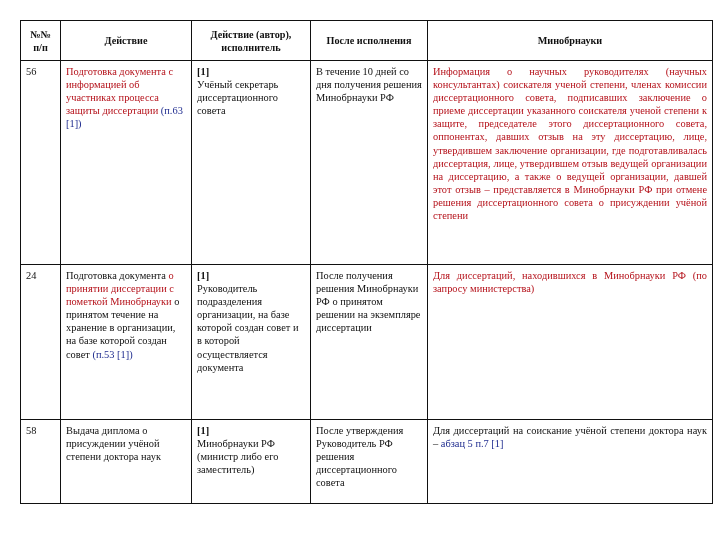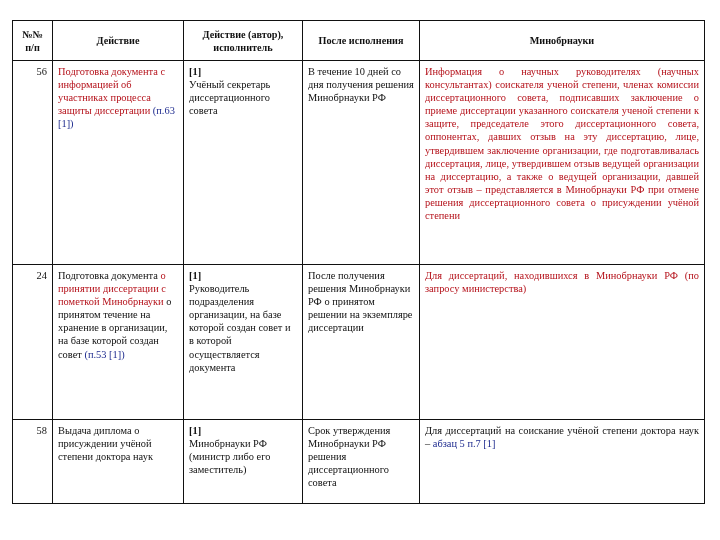--- a/index.html
+++ b/index.html
@@ -1,26 +1,26 @@
 <!DOCTYPE html>
 <html><head>
 <meta charset="utf-8">
 <style>
   html, body { margin: 0; padding: 0; background: #ffffff; }
   body { width: 720px; height: 540px; position: relative; overflow: hidden;
          font-family: "Liberation Serif", "DejaVu Serif", serif; color: #111; }
-  table.doc { position: absolute; left: 12px; top: 20px; width: 692px;
+  table.doc { position: absolute; left: 20px; top: 20px; width: 692px;
               border-collapse: collapse; table-layout: fixed; }
   table.doc th, table.doc td { border: 1.3px solid #111; vertical-align: top;
               font-size: 10.4px; line-height: 13.1px; padding: 4px 5px 3px 5px; }
   table.doc th { font-weight: bold; text-align: center; vertical-align: middle;
               height: 35px; padding: 2px 4px; font-size: 10.2px; line-height: 13px; }
   col.c1 { width: 40px; } col.c2 { width: 131px; } col.c3 { width: 119px; }
   col.c4 { width: 117px; } col.c5 { width: 285px; }
-  td.num { text-align: right; }
+  td.num { text-align: left; }
   td.just { text-align: justify; }
   .red { color: #b5121b; }
   .blue { color: #1f2c8f; }
   .blk { color: #111; }
   .b { font-weight: bold; }
   .r1 td { height: 196px; }
   .r2 td { height: 147px; }
   .r3 td { height: 76px; }
 </style>
 </head>
@@ -72,20 +72,20 @@
       <td>После получения решения Минобрнауки РФ о принятом решении на экземпляре диссертации</td>
       <td class="just red">Для диссертаций, находившихся в Минобрнауки РФ (по запросу министерства)</td>
     </tr>
     <tr class="r3">
       <td class="num">58</td>
       <td>Выдача диплома о присуждении учёной степени доктора наук</td>
       <td>
         <span class="b">[1]</span><br>
         <span>Минобрнауки РФ (министр либо его заместитель)</span>
       </td>
-      <td>Срок утверждения Минобрнауки РФ решения диссертационного совета</td>
+      <td>После утверждения Руководитель РФ решения диссертационного совета</td>
       <td class="just">
         <span>Для диссертаций на соискание учёной степени доктора наук –</span>
         <span class="blue">абзац 5 п.7 [1]</span>
       </td>
     </tr>
   </tbody>
 </table>
 
 </body></html>

